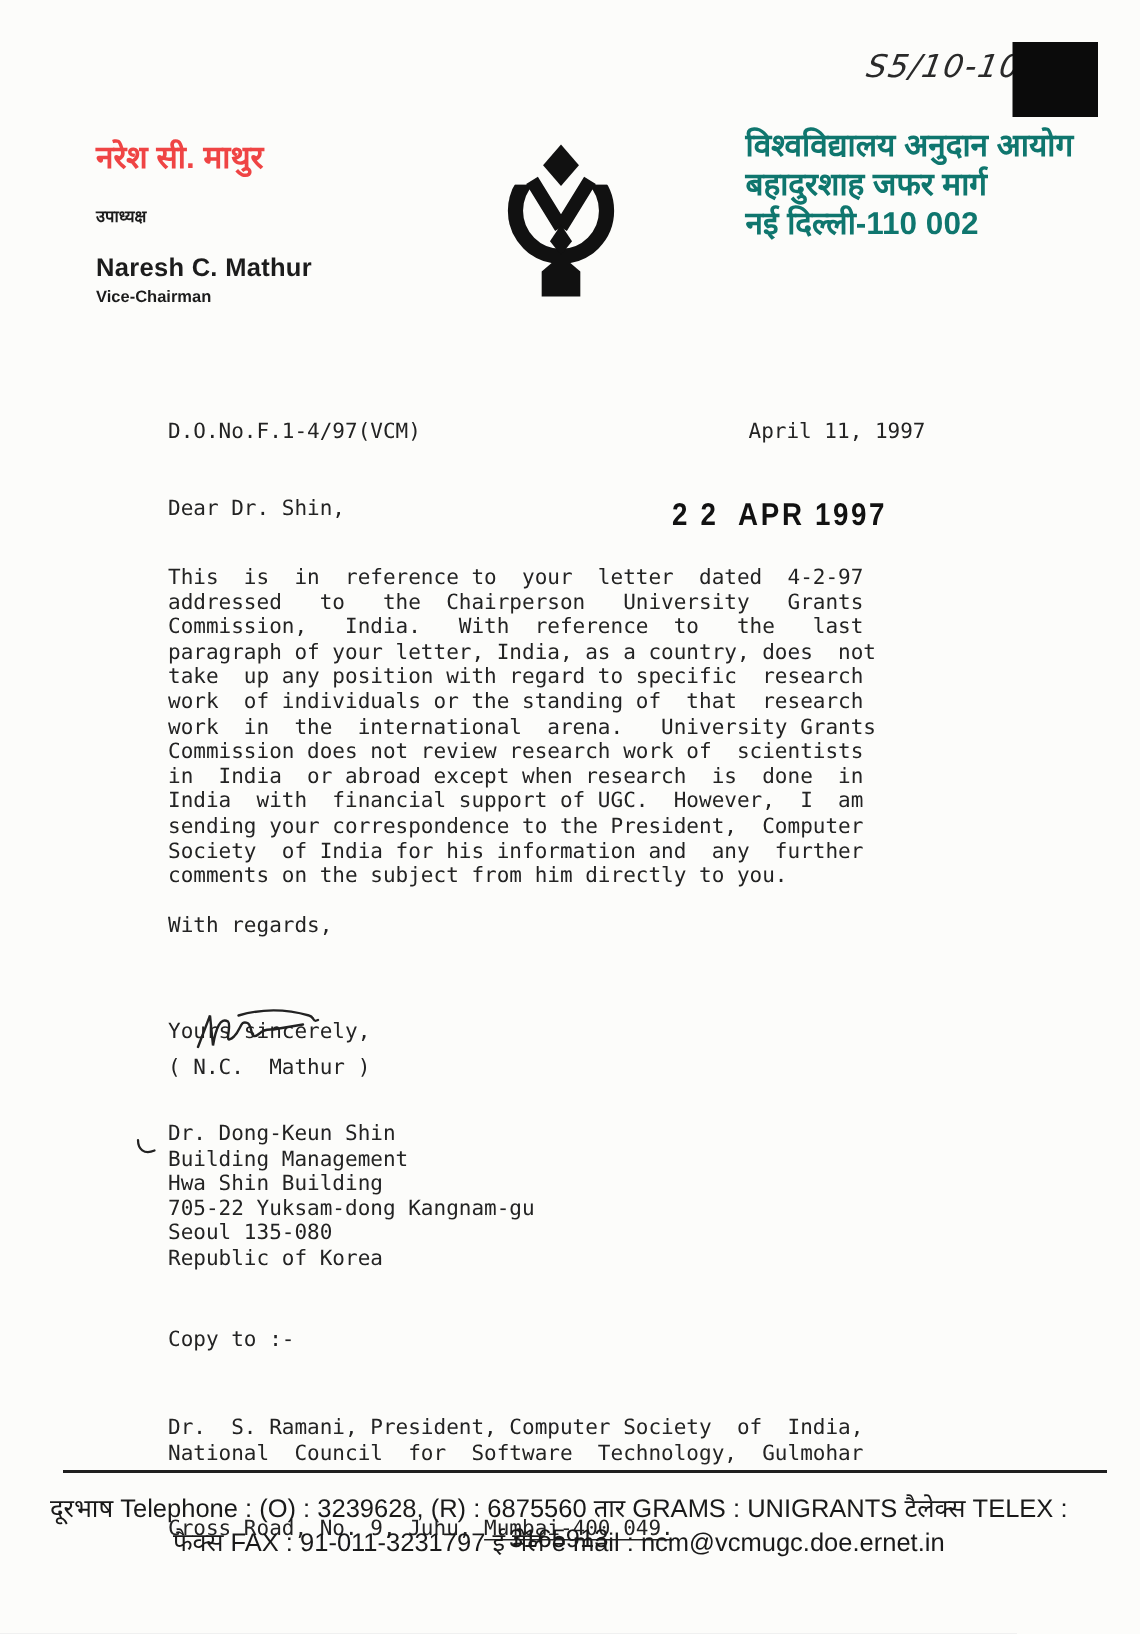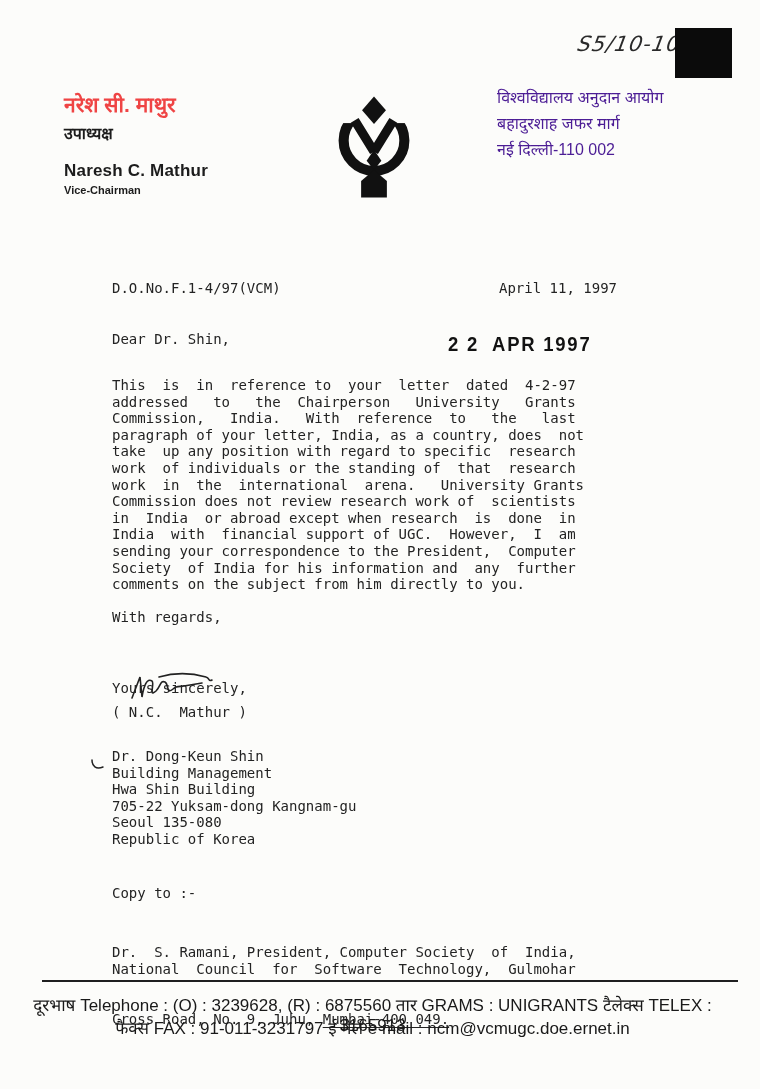--- a/index.html
+++ b/index.html
@@ -13,25 +13,25 @@
     font-family:"DejaVu Sans Mono", monospace;
     font-size:14px; line-height:16.6px; white-space:pre; color:#232323;
   }
   .hand {
     font-family:"DejaVu Sans", sans-serif; font-style:italic;
     transform:skewX(-10deg); font-size:21px; color:#2a2a2a; letter-spacing:1px;
   }
   .redaction { background:#0b0b0b; }
   .hdr-left { left:64px; top:90px; }
   .hdr-left .hindi-name { font-size:21px; font-weight:bold; color:#ef4444; }
-  .hdr-left .hindi-title { font-size:16px; font-weight:bold; margin-top:4px;font-family:Liberation Mono, monospace; }
+  .hdr-left .hindi-title { font-size:11px; font-weight:bold; margin-top:18px;font-family:Liberation Mono, monospace; }
   .hdr-left .en-name { font-size:17px; font-weight:bold; margin-top:17px; letter-spacing:0.2px; }
   .hdr-left .en-title { font-size:11px; font-weight:bold; margin-top:3px; }
   .hdr-right { left:497px; top:85px; width:240px; }
-  .hdr-right .hindi { font-size:16px; font-weight:normal; line-height:26px; color:#4c1d95; }
+  .hdr-right .hindi { font-size:21px; font-weight:bold; line-height:26px; color:#0f766e; }
   .hdr-right .en { font-size:13px; font-weight:bold; line-height:16px; letter-spacing:-0.2px; color:#161616; }
   .stamp {
     font-weight:bold; font-size:21px; letter-spacing:2px; color:#121212;
     transform:scaleX(0.88); transform-origin:left;
     font-family:"Liberation Sans", sans-serif; white-space:pre;
   }
   .underline { text-decoration:underline; text-underline-offset:3px; }
   .rule { background:#1f1f1f; height:2px; }
   .footer-line { width:745px; text-align:center; font-size:17px; color:#191919; font-weight:500; }
   svg .ink { stroke:#222; fill:none; }

